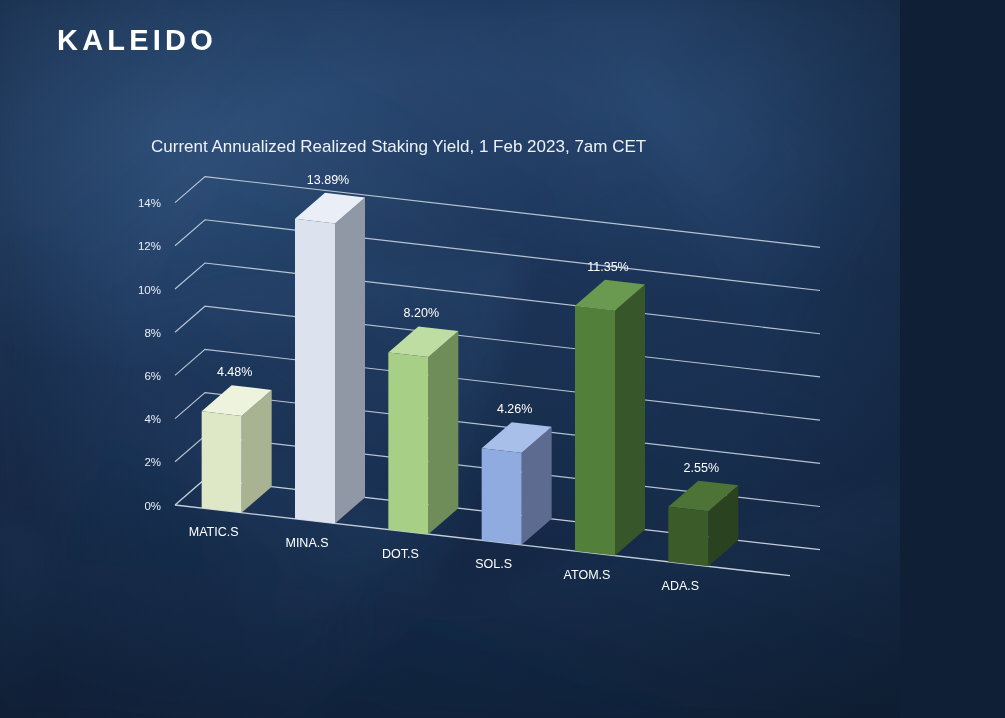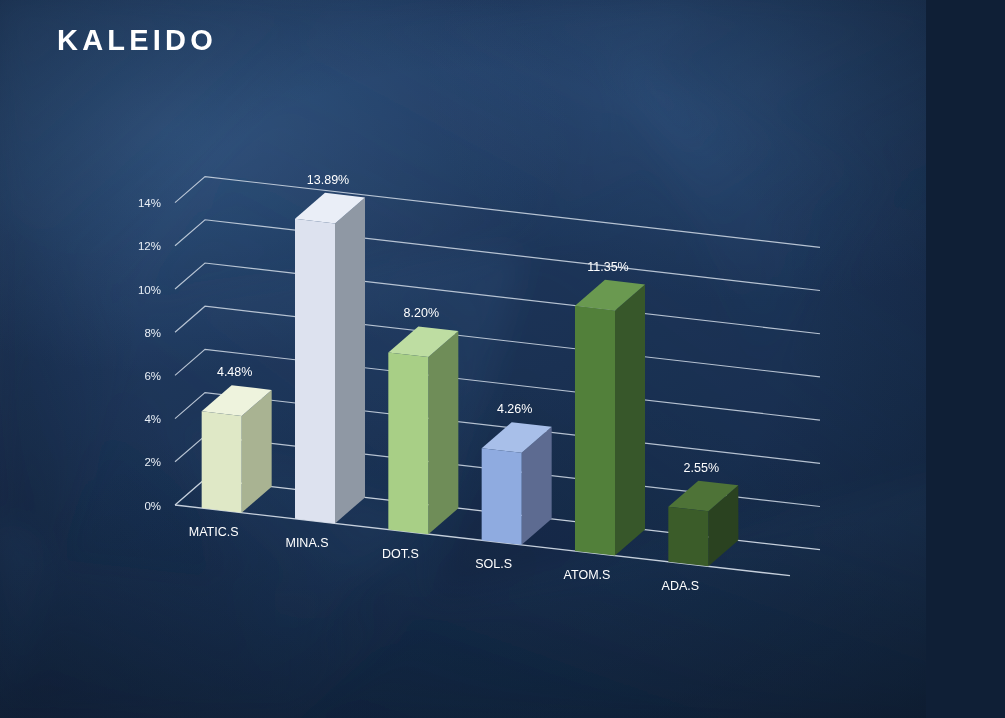--- a/index.html
+++ b/index.html
@@ -2,25 +2,26 @@
 <html><head>
 <meta charset="utf-8">
 <style>
   html, body {
     margin: 0;
     padding: 0;
     background: #0f1f36;
   }
   #slide {
     position: relative;
-    width: 926px;
+    width: 856px;
     height: 718px;
     overflow: hidden;
     font-family: "Liberation Sans", sans-serif;
     background: #1c3557;
+    padding-left: 44px;
   }
   
   .bg-layer {
     position: absolute;
     inset: 0;
     pointer-events: none;
   }
   .bg-base {
     background:
       radial-gradient(ellipse 70% 55% at 18% 18%, rgba(64,104,150,0.55) 0%, rgba(64,104,150,0) 62%),
@@ -133,20 +134,21 @@
       <polygon points="0,520 60,560 0,718" fill="url(#pgA)"></polygon>
       <polygon points="60,560 430,600 300,718 0,718" fill="url(#pgC)"></polygon>
       <polygon points="430,600 1005,470 1005,718 300,718" fill="url(#pgB)"></polygon>
       <polygon points="620,60 900,180 760,360" fill="url(#pgA)"></polygon>
       <polygon points="180,420 420,520 260,690" fill="url(#pgB)"></polygon>
     </g>
   </svg>
   <div class="bg-layer bg-vignette"></div>
 
   <div class="brand">KALEIDO</div>
+  <div class="subhead">Current Annualized Realized Staking Yield, 1 Feb 2023, 7am CET</div>
 
   <svg id="chart" viewBox="0 0 1005 460" preserveAspectRatio="none">
     <g id="grid-group">
         <path d="M 175 345 L 205 319 L 820 389.725" class="axis-edge"></path>
         <path d="M 175 301.8 L 205 275.8 L 820 346.52500000000003" class="gridline"></path>
         <path d="M 175 258.6 L 205 232.60000000000002 L 820 303.32500000000005" class="gridline"></path>
         <path d="M 175 215.39999999999998 L 205 189.39999999999998 L 820 260.125" class="gridline"></path>
         <path d="M 175 172.2 L 205 146.2 L 820 216.925" class="gridline"></path>
         <path d="M 175 129 L 205 103 L 820 173.72500000000002" class="gridline"></path>
         <path d="M 175 85.79999999999995 L 205 59.799999999999955 L 820 130.52499999999998" class="gridline"></path>

